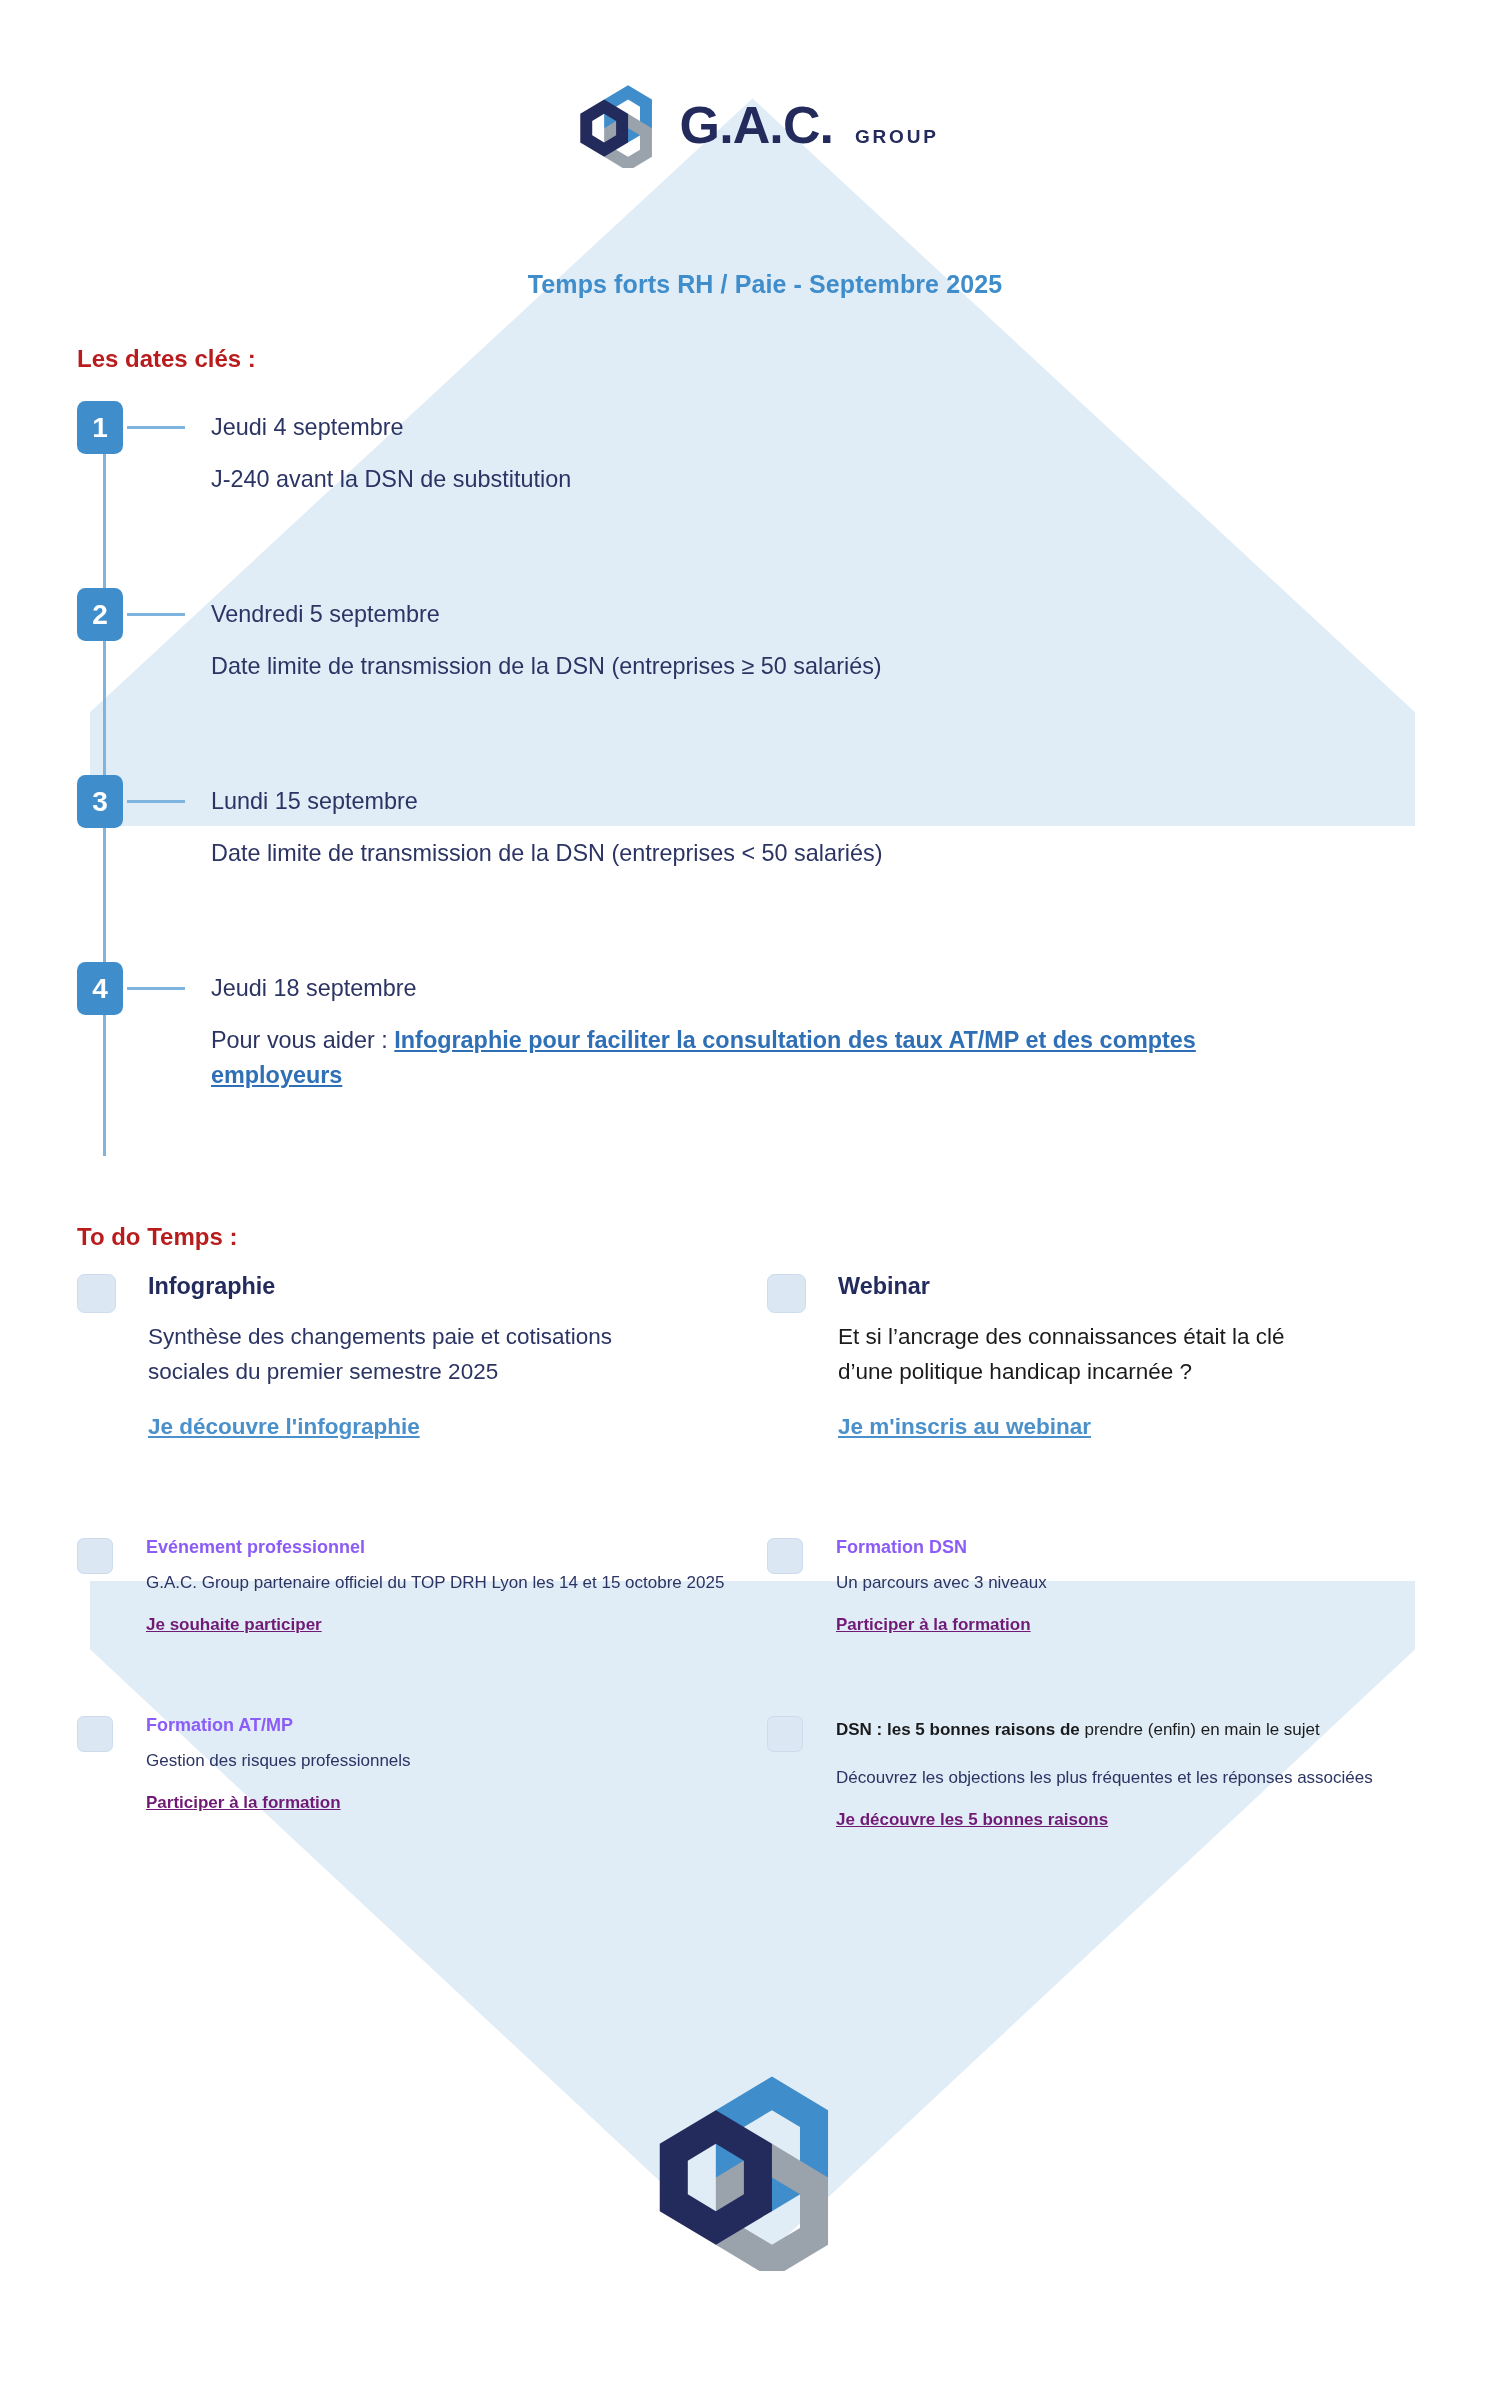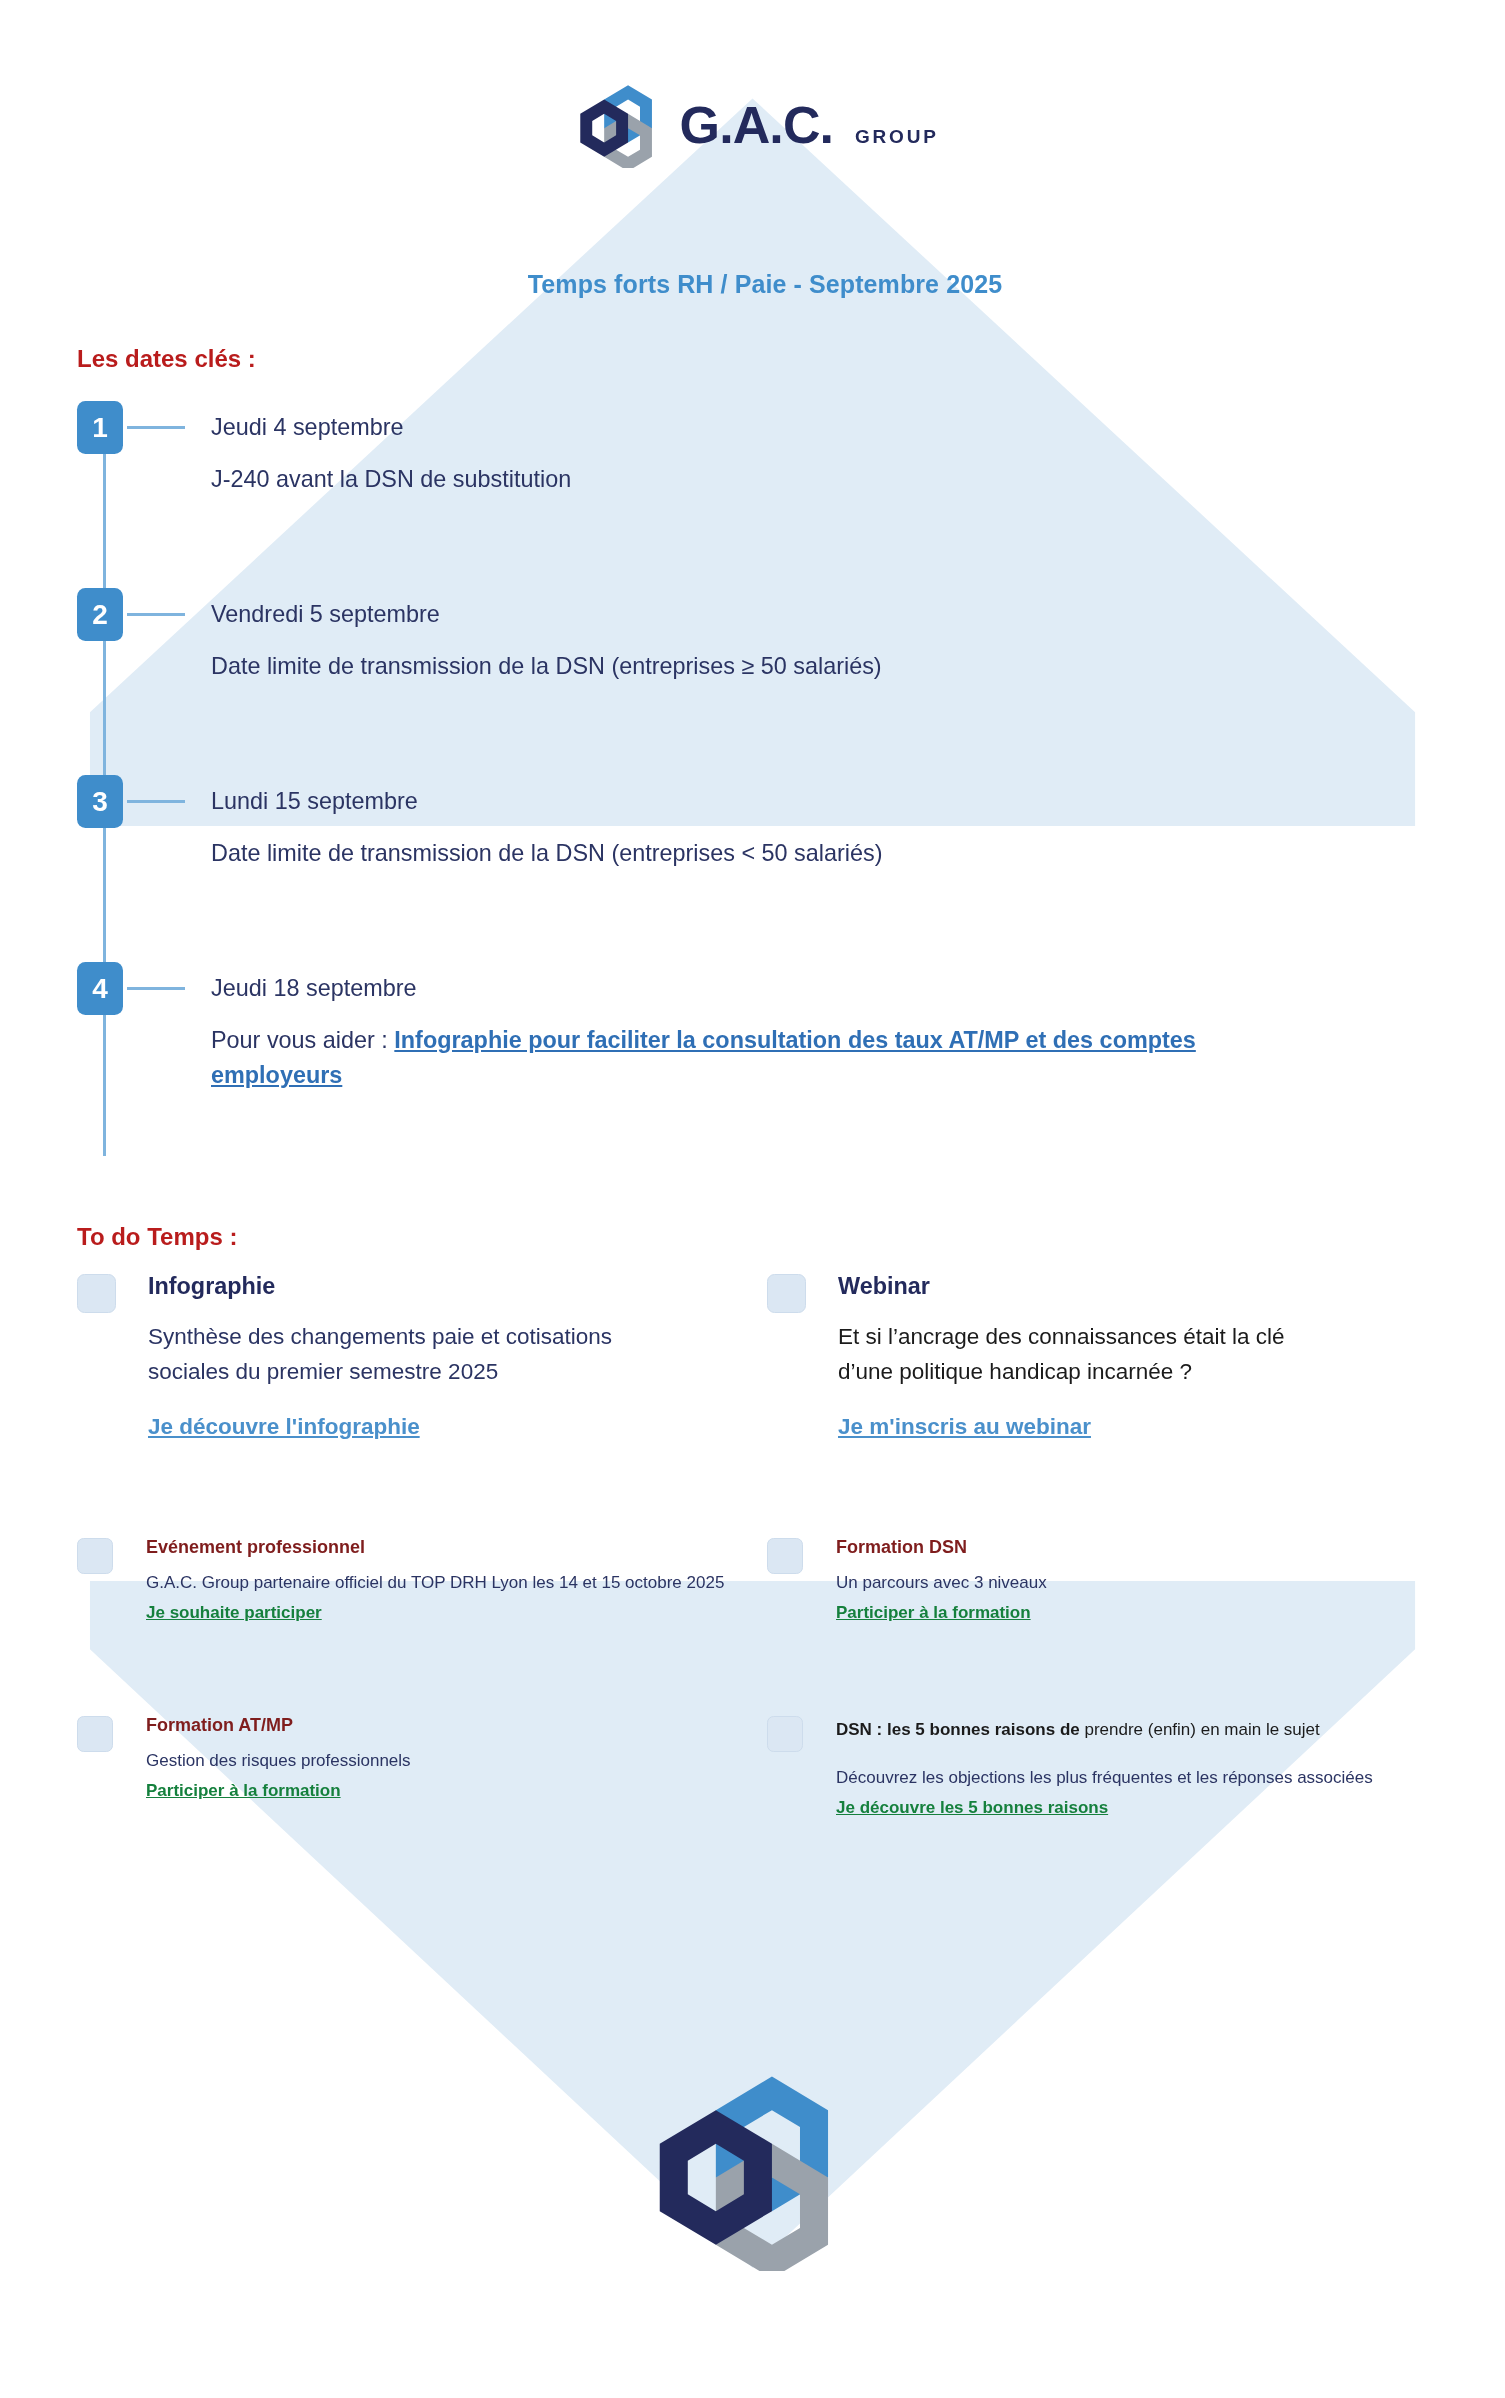--- a/index.html
+++ b/index.html
@@ -199,37 +199,37 @@
     margin-top: 24px;
     font-size: 22.5px;
     font-weight: bold;
     color: #4a90cb;
     text-decoration: underline;
   }
 
   .todo-title-sm {
     font-size: 18px;
     font-weight: bold;
-    color: #7f1d1d;
+    color: #8b5cf6;
     line-height: 1.1;
   }
   .todo-text-sm {
     font-size: 17px;
     color: #2b3463;
     line-height: 1.6;
     margin-top: 11.2px;
   }
   .todo-text-sm.mixed b { font-weight: bold; color: #1b1b1b; }
   .todo-text-sm.mixed { color: #1b1b1b; }
   a.cta-sm {
     display: inline-block;
-    margin-top: 7px;
+    margin-top: 19px;
     font-size: 17px;
     font-weight: bold;
-    color: #15803d;
+    color: #701a75;
     text-decoration: underline;
   }
 </style>
 </head>
 <body>
 
 <div id="page">
 
   <svg class="bg-hex" viewBox="0 0 1607 2560" preserveAspectRatio="none">
     <polygon points="803,105 1510,760 1510,1760 803,2420 96,1760 96,760" fill="#e0ecf6"></polygon>

